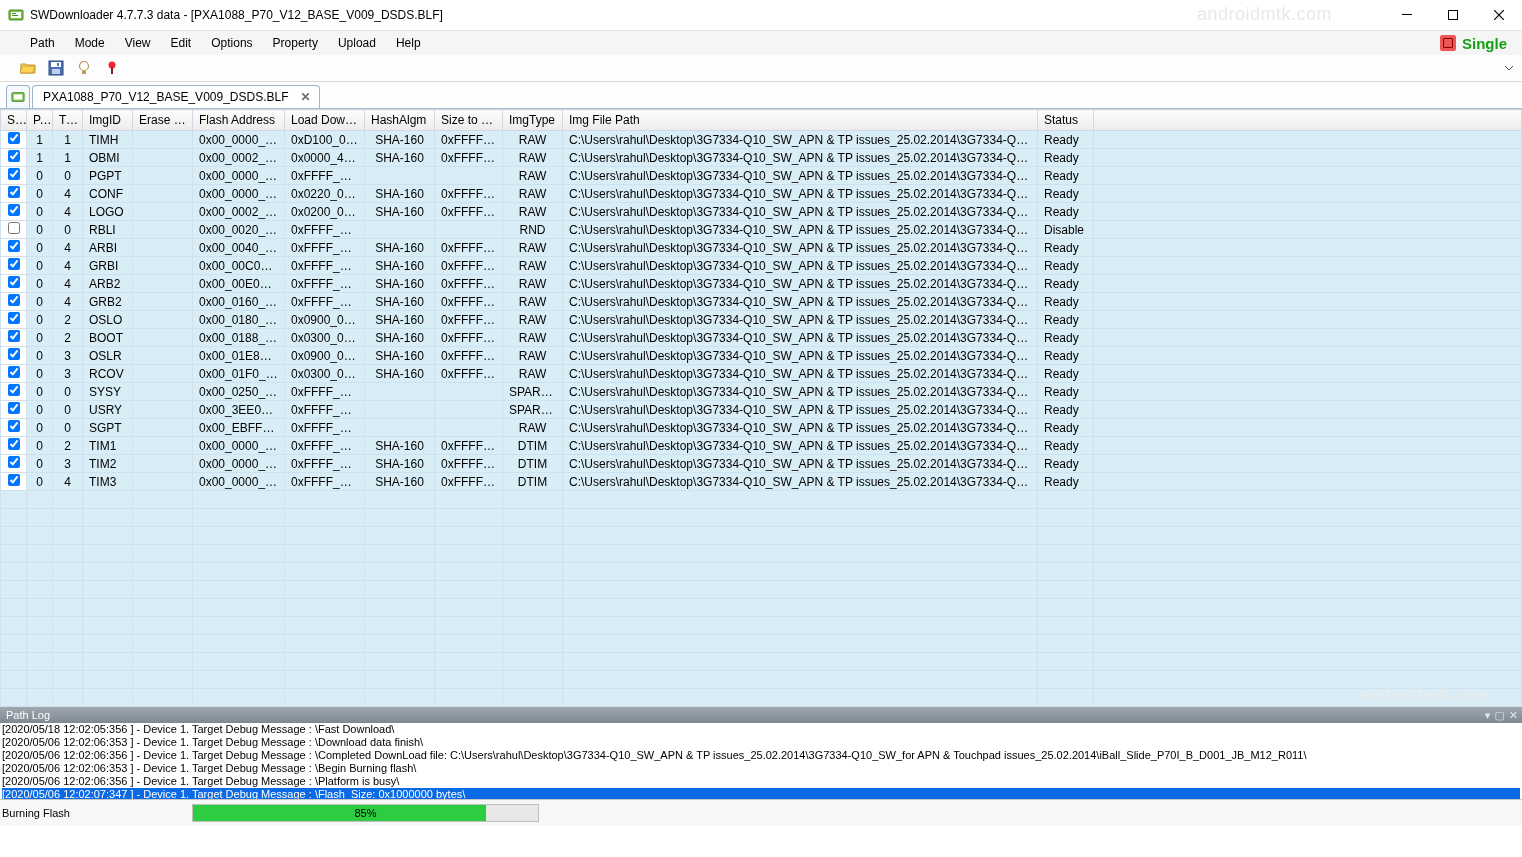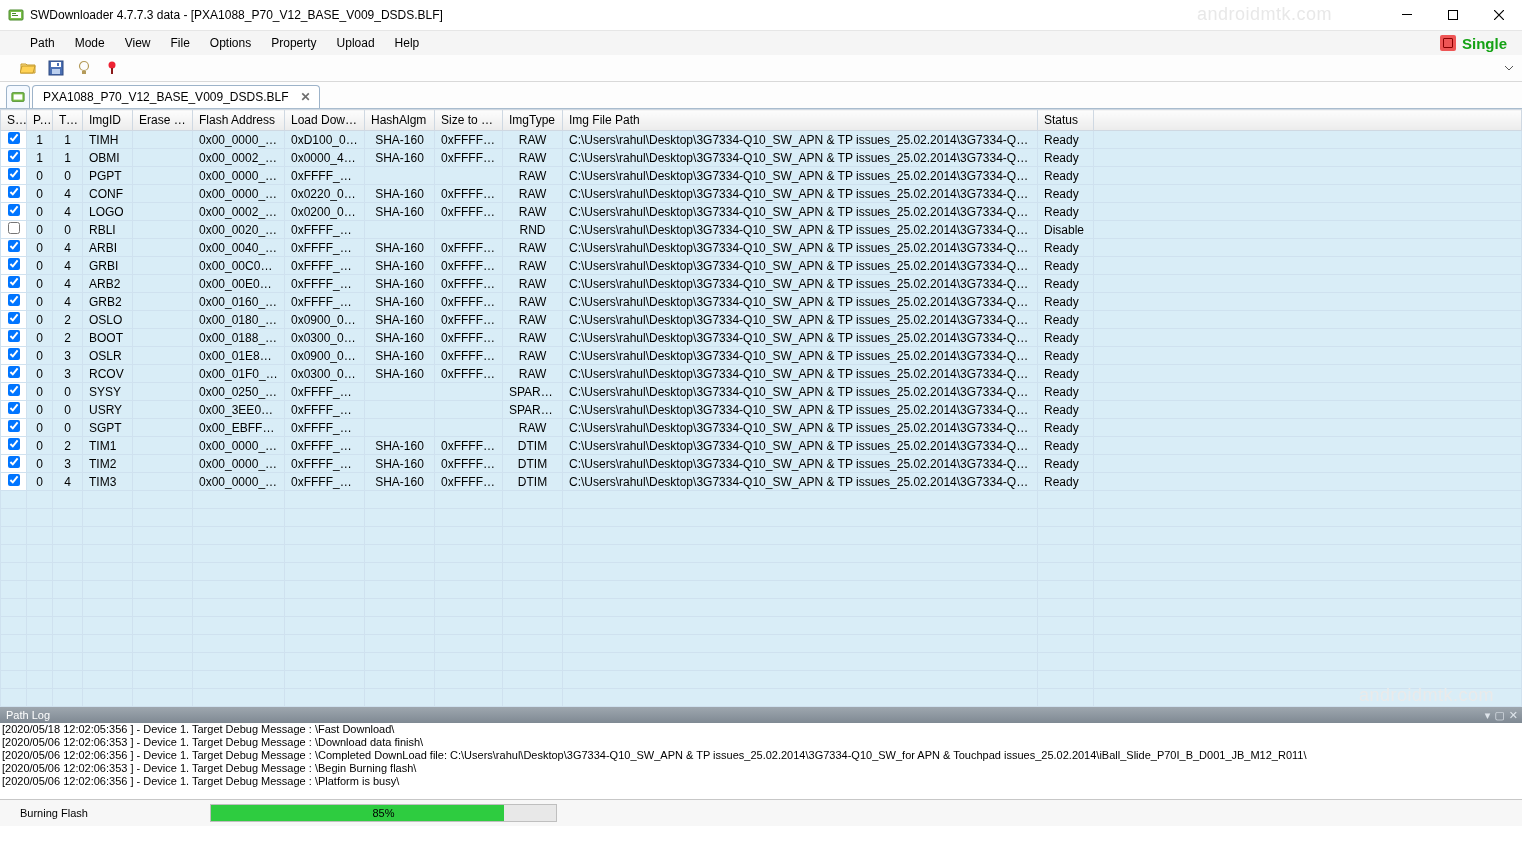--- a/index.html
+++ b/index.html
@@ -37,21 +37,21 @@
   .watermark2 { position:absolute; right:28px; top:685px; font-size:18px; font-weight:500; color:#eaeaea; letter-spacing:0.5px; pointer-events:none; }
   
   .debug-head { height:16px; background:linear-gradient(#9ea7af,#7f8993); color:#fff; font-size:11px; display:flex; align-items:center; padding:0 6px; position:relative;}
   .debug-head .panel-btns { position:absolute; right:4px; top:0; height:16px; display:flex; gap:4px; align-items:center;}
   .debug-head .panel-btns span { font-size:11px; color:#dfe5eb; cursor:default;}
   .debug-log { height:76px; overflow:hidden; font-size:11px; line-height:13px; padding:0 2px;}
   .debug-log .line { white-space:nowrap;}
   .debug-log .hl { background:#0a6ae6; color:#fff;}
   
   .statusbar { height:26px; border-top:1px solid #c7c7c7; background:#f7f7f7; display:flex; align-items:center; font-size:11px;}
-  .statusbar .status-text { width:190px; padding-left:20px;}
+  .statusbar .status-text { width:190px; padding-left:2px;}
   .progress { width:345px; height:16px; border:1px solid #bfbfbf; background:#e8e8e8; position:relative; margin-left:0;}
   .progress .bar { height:100%; background:#2ecc40; }
   .progress .pct { position:absolute; inset:0; display:flex; align-items:center; justify-content:center; font-size:11px;}
   input[type=checkbox]{ margin:0; width:12px; height:12px;}
 </style>
 </head>
 <body>
 
 <div class="titlebar">
   <span class="app-icon">
@@ -80,21 +80,21 @@
           <path d="M0 0 L10 10 M10 0 L0 10" stroke="#000" stroke-width="1.2"></path>
         </svg>
       </div>
   </div>
 </div>
 
 <div class="menubar">
   <span class="menu-item">Path</span>
   <span class="menu-item">Mode</span>
   <span class="menu-item">View</span>
-  <span class="menu-item">File</span>
+  <span class="menu-item">Edit</span>
   <span class="menu-item">Options</span>
   <span class="menu-item">Property</span>
   <span class="menu-item">Upload</span>
   <span class="menu-item">Help</span>
   <div class="right-indicator">
     <span class="chip-icon"></span>
     <span class="mode">Single</span>
   </div>
 </div>
 
@@ -672,20 +672,21 @@
     <span>▢</span>
     <span>✕</span>
   </div>
 </div>
 <div class="debug-log" id="debug-log">
     <div class="line">[2020/05/18 12:02:05:356 ] - Device 1. Target Debug Message : \Fast Download\</div>
     <div class="line">[2020/05/06 12:02:06:353 ] - Device 1. Target Debug Message : \Download data finish\</div>
     <div class="line">[2020/05/06 12:02:06:356 ] - Device 1. Target Debug Message : \Completed DownLoad file: C:\Users\rahul\Desktop\3G7334-Q10_SW_APN &amp; TP issues_25.02.2014\3G7334-Q10_SW_for APN &amp; Touchpad issues_25.02.2014\iBall_Slide_P70I_B_D001_JB_M12_R011\</div>
     <div class="line">[2020/05/06 12:02:06:353 ] - Device 1. Target Debug Message : \Begin Burning flash\</div>
     <div class="line">[2020/05/06 12:02:06:356 ] - Device 1. Target Debug Message : \Platform is busy\</div>
+    <div class="line hl">[2020/05/06 12:02:07:347 ] - Device 1. Target Debug Message : \Flash_Size: 0x1000000 bytes\</div>
   </div>
 
 <div class="statusbar">
   <div class="status-text">Burning Flash</div>
   <div class="progress">
     <div class="bar" id="progress-bar" style="width: 85%;"></div>
     <div class="pct">85%</div>
   </div>
 </div>
 

